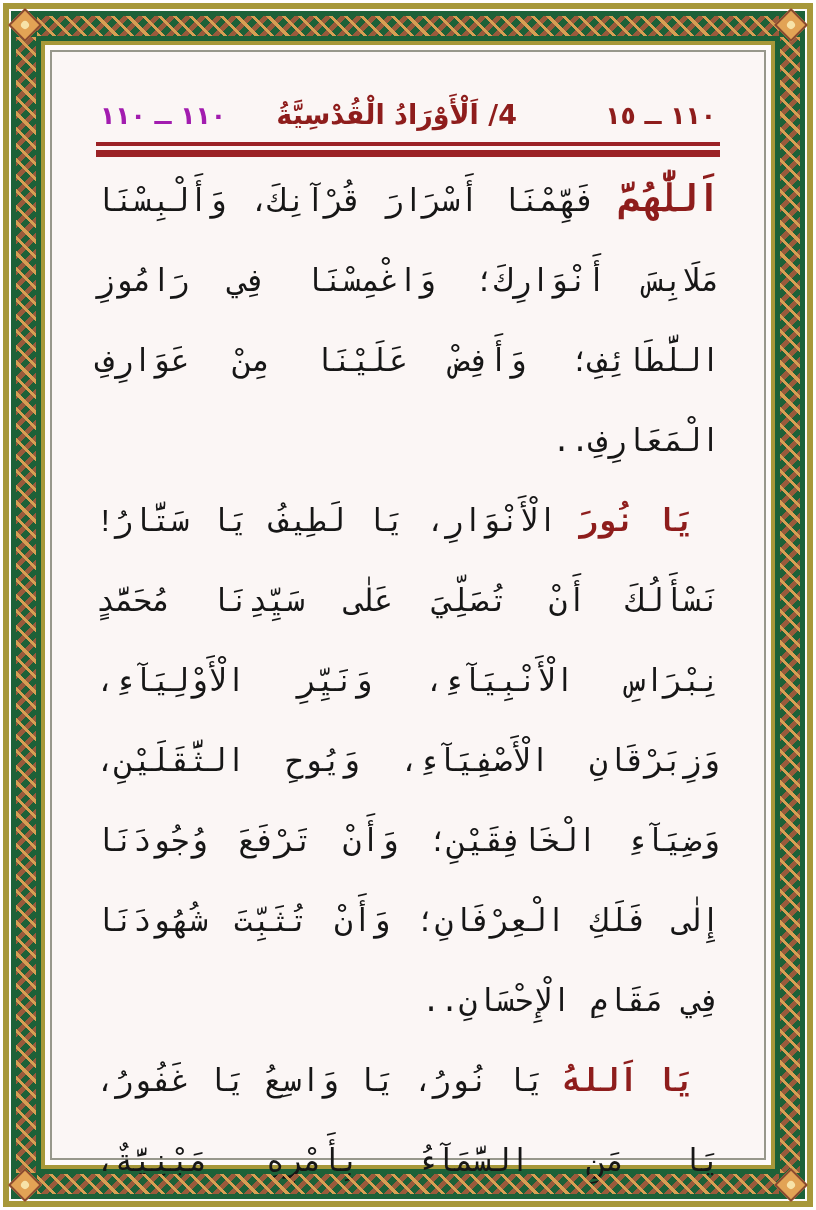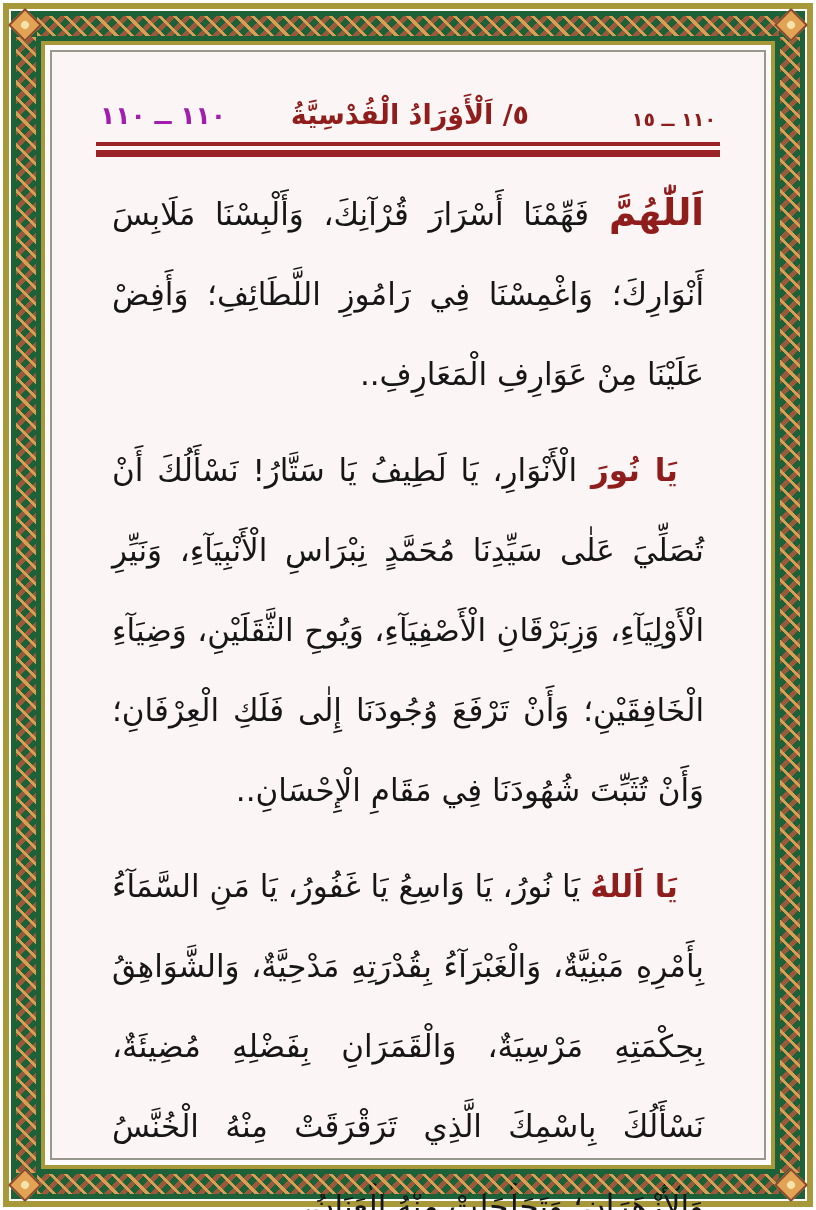--- a/index.html
+++ b/index.html
@@ -25,32 +25,32 @@
   .chain.right{right:5px;top:26px;bottom:26px;width:20px;}
   .corner{position:absolute;width:20px;height:20px;background:#e2a355;border:2px solid #8a4a30;
           transform:rotate(45deg);}
   .corner::after{content:"";position:absolute;left:6px;top:6px;width:8px;height:8px;border-radius:50%;
           background:#f7e2a8;}
   .corner.tl{top:2px;left:2px;} .corner.tr{top:2px;right:2px;}
   .corner.bl{bottom:2px;left:2px;} .corner.br{bottom:2px;right:2px;}
   
   .header-row{display:flex;justify-content:space-between;align-items:flex-end;height:58px;
               padding:0 4px;direction:rtl;}
-  .page-ref{color:#8e1d1c;font-weight:bold;font-size:19px;white-space:nowrap;margin-left:38px;}
+  .page-ref{color:#8e1d1c;font-weight:bold;font-size:25px;white-space:nowrap;margin-left:38px;}
   .page-title{color:#8e1d1c;font-weight:bold;font-size:27px;white-space:nowrap;}
   .ghost-ref{color:#a21caf;font-weight:bold;font-size:25px;white-space:nowrap;}
   
   .double-rule{margin:12px 0 0;}
   .rule-thin{height:4px;background:#9b2226;}
   .rule-gap{height:4px;}
   .rule-thick{height:7px;background:#9b2226;}
   
   .body-text{margin-top:4px;direction:rtl;text-align:justify;color:#161616;
              font-size:31px;line-height:80px;}
-  .body-text p{margin:16px;}
+  .body-text p{margin:0;font-family:Liberation Mono, monospace;}
   .body-text p.indented{text-indent:26px;}
   .lead{color:#8e1d1c;font-weight:bold;}
   .lead.big{font-size:37px;}
 </style>
 </head>
 <body>
 
 <div class="page">
   <div class="f-olive-outer">
     <div class="f-white-1">
@@ -63,21 +63,21 @@
         <div class="corner tr"></div>
         <div class="corner bl"></div>
         <div class="corner br"></div>
 
         <div class="f-olive-inner">
           <div class="f-white-2">
             <div class="f-content">
 
               <div class="header-row">
                 <span class="page-ref">١١٠ ــ ١٥</span>
-                <span class="page-title">٥/ اَلْأَوْرَادُ الْقُدْسِيَّةُ</span>
+                <span class="page-title">4/ اَلْأَوْرَادُ الْقُدْسِيَّةُ</span>
                 <span class="ghost-ref">١١٠ ــ ١١٠</span>
               </div>
 
               <div class="double-rule">
                 <div class="rule-thin"></div>
                 <div class="rule-gap"></div>
                 <div class="rule-thick"></div>
               </div>
 
               <div class="body-text">

